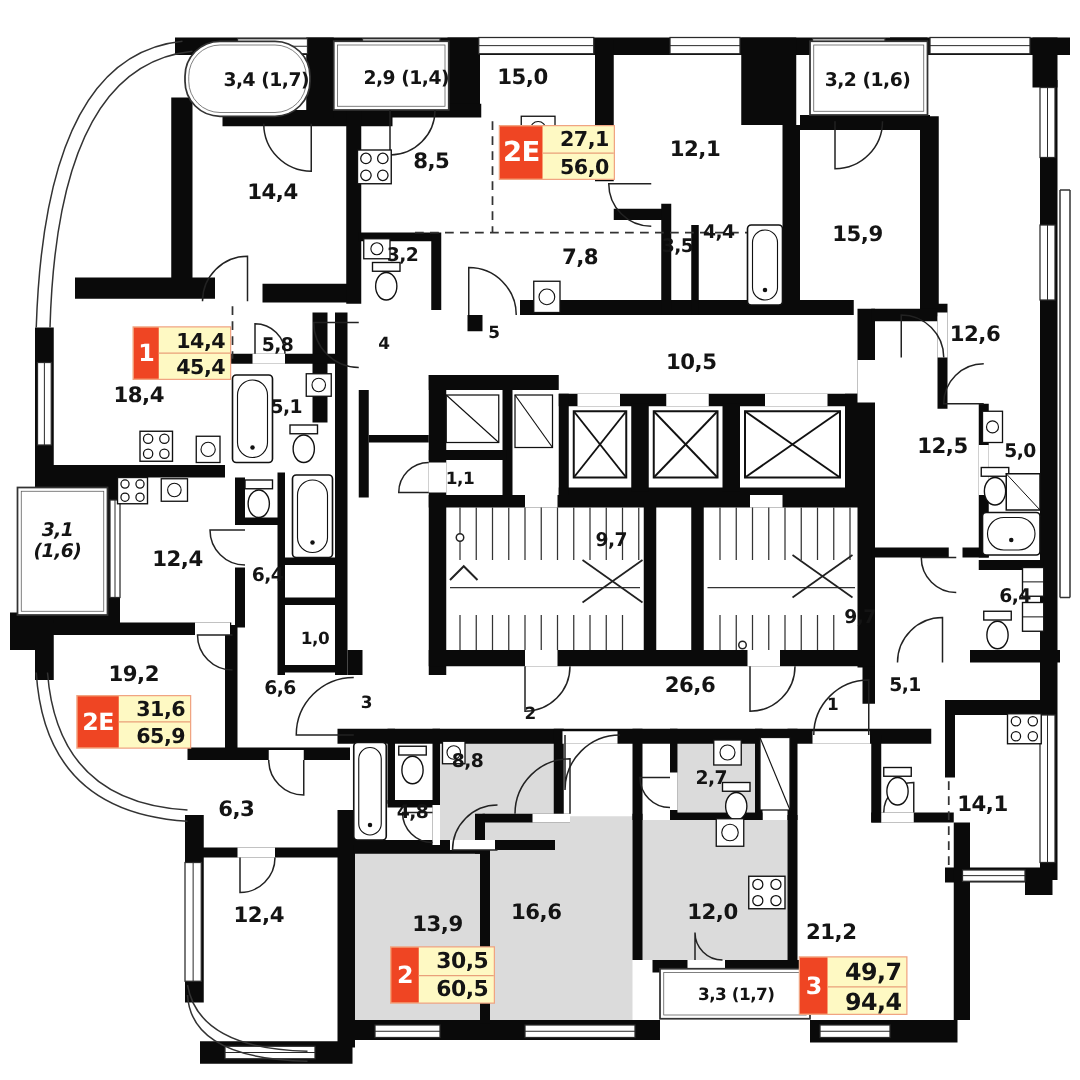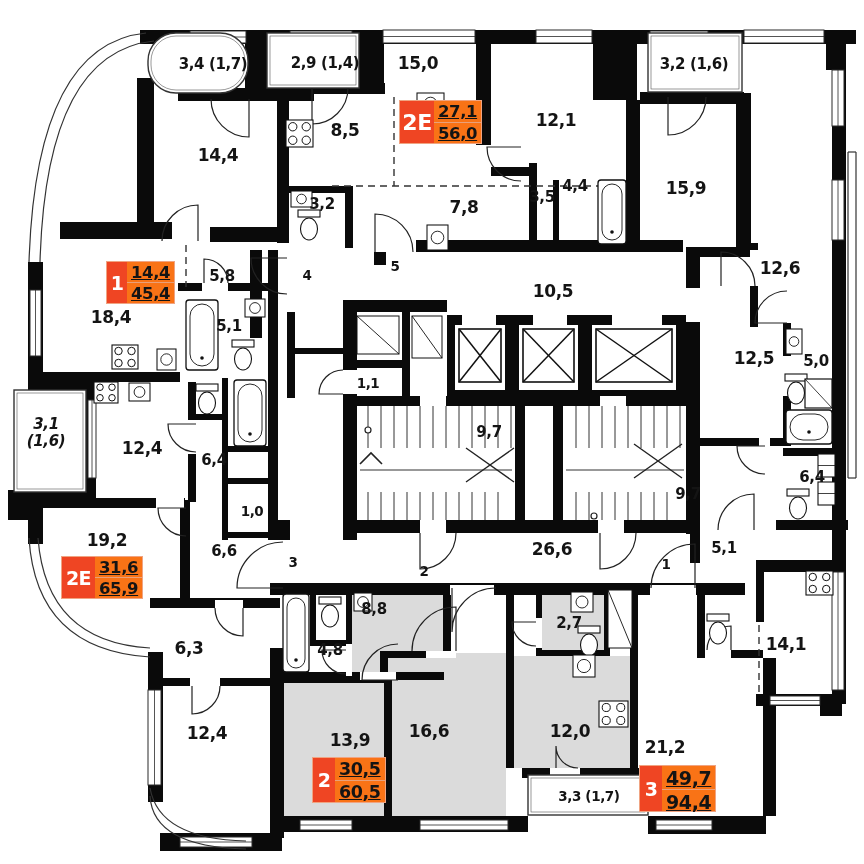--- a/index.html
+++ b/index.html
@@ -4,26 +4,26 @@
 <style>
   html,body{margin:0;padding:0;background:#fff;}
   .plan{position:relative;width:864px;height:864px;background:#ffffff;overflow:hidden;
         font-family:"DejaVu Sans","Liberation Sans",sans-serif;}
   .plan svg{position:absolute;left:0;top:0;}
   .lbl{position:absolute;transform:translate(-50%,-50%);font-weight:bold;color:#141414;
        font-size:17px;white-space:nowrap;letter-spacing:-0.4px;line-height:1;text-align:center;}
   .lbl.m{font-size:15px;}
   .lbl.s{font-size:13.5px;}
   .lbl.wrap{white-space:normal;width:54px;text-align:center;line-height:1.1;font-style:italic;}
-  .badge{position:absolute;display:flex;height:41px;background:#f97316;
+  .badge{position:absolute;display:flex;height:41px;background:#fef9c3;
          box-shadow:0 0 0 1px #f0a482;z-index:5;}
   .badge .t{background:#EF4523;color:#fff;display:flex;align-items:center;justify-content:center;
             font-weight:bold;font-size:19px;letter-spacing:-0.5px;}
   .badge .vals{display:flex;flex-direction:column;font-weight:bold;color:#141414;font-size:16.5px;}
-  .badge .vals span{flex:1;display:flex;align-items:center;padding:1px 4px 0 4px;letter-spacing:-0.4px;text-decoration:underline;}
+  .badge .vals span{flex:1;display:flex;align-items:center;padding:1px 4px 0 14px;letter-spacing:-0.4px;}
   .badge .vals span:first-child{border-bottom:1px solid #e9a07a;}
   .badge.big{height:42px;} .badge.big .t{font-size:22px;}
 </style>
 </head>
 <body>
 
 <div class="plan">
   <svg width="864" height="864" viewBox="0 0 864 864" id="plan-svg">
       <g>
         <rect x="352" y="592" width="92" height="80" fill="#DBDBDB"></rect>

